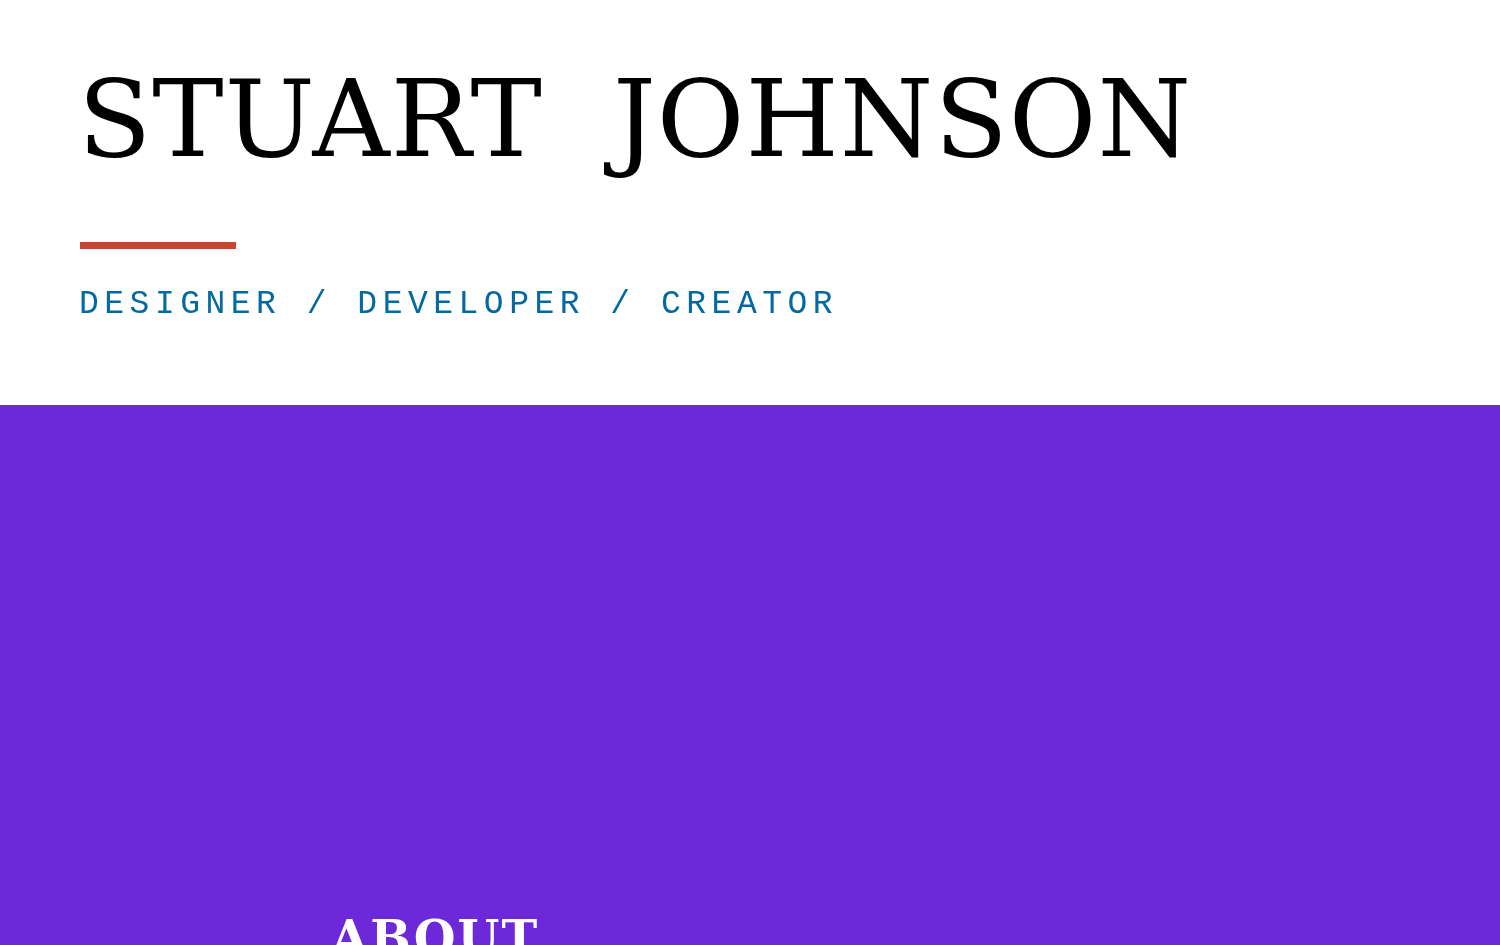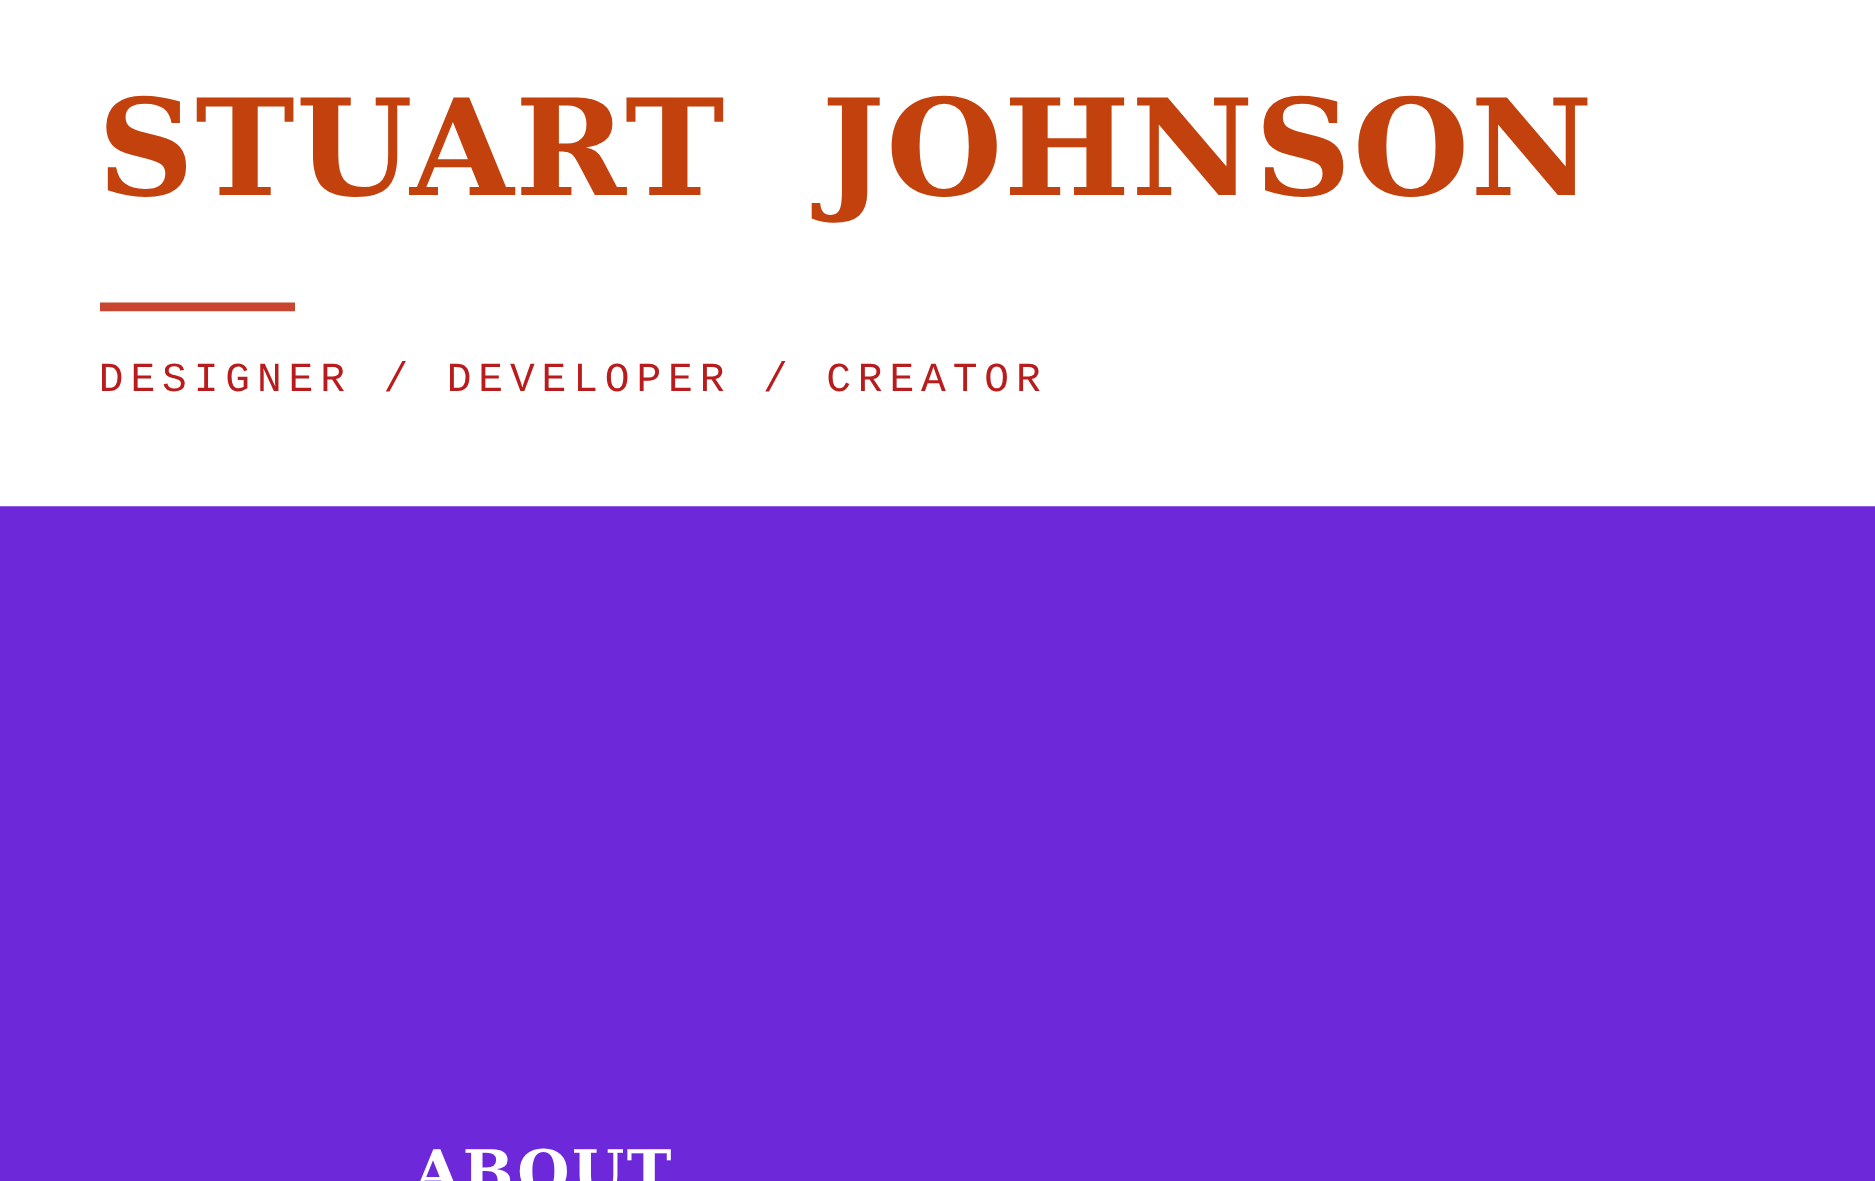--- a/index.html
+++ b/index.html
@@ -28,45 +28,45 @@
     height: 405px;
     background: #ffffff;
     padding-left: 80px;
   }
 
   .hero-name {
     position: absolute;
     left: 78px;
     top: 62px;
     font-family: "DejaVu Serif", serif;
-    font-weight: 700;
+    font-weight: 400;
     font-size: 107px;
     line-height: 1.08;
     letter-spacing: 1px;
-    color: #c2410c;
+    color: #000000;
     white-space: pre;
   }
 
   .hero-rule {
     position: absolute;
     left: 80px;
     top: 242px;
     width: 156px;
     height: 7px;
     background: #c8462f;
   }
 
   .hero-subtitle {
     position: absolute;
     left: 79px;
     top: 286px;
     font-family: "Liberation Mono", monospace;
     font-size: 33px;
     letter-spacing: 5.5px;
-    color: #b91c1c;
+    color: #0369a1;
     white-space: pre;
   }
 
   
   .about {
     position: absolute;
     left: 0;
     top: 405px;
     width: 1500px;
     height: 540px;

